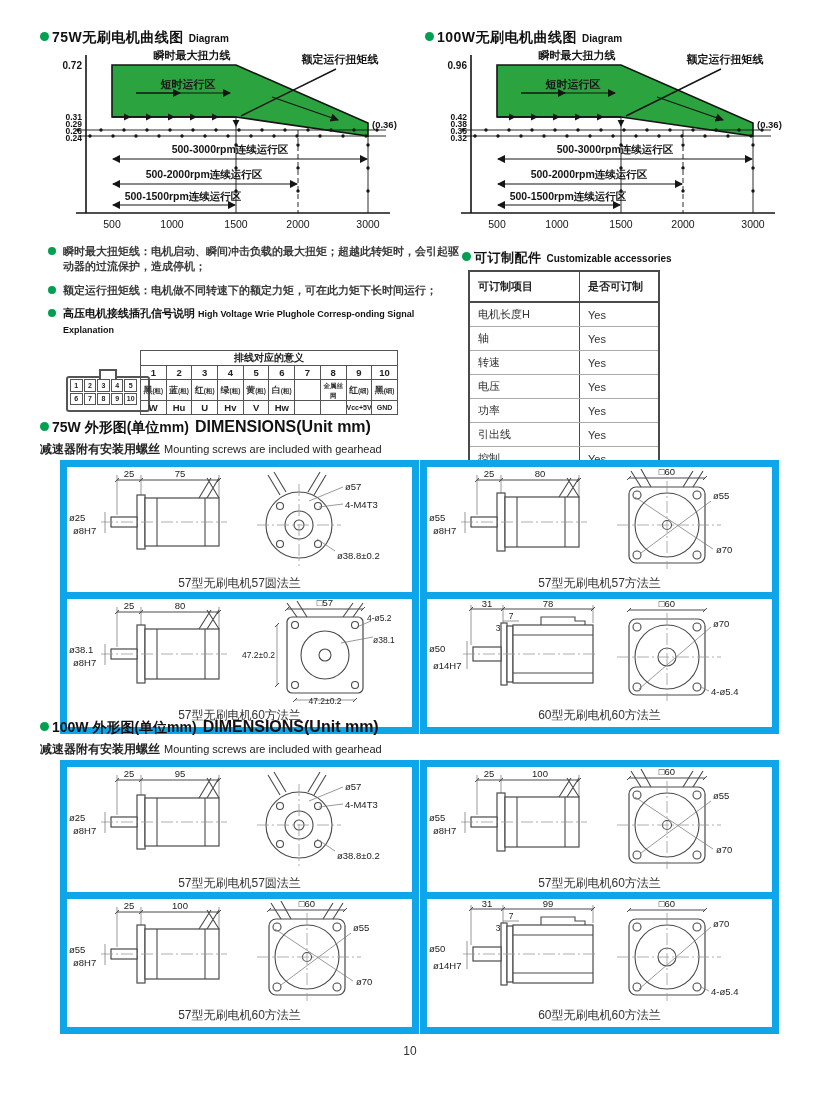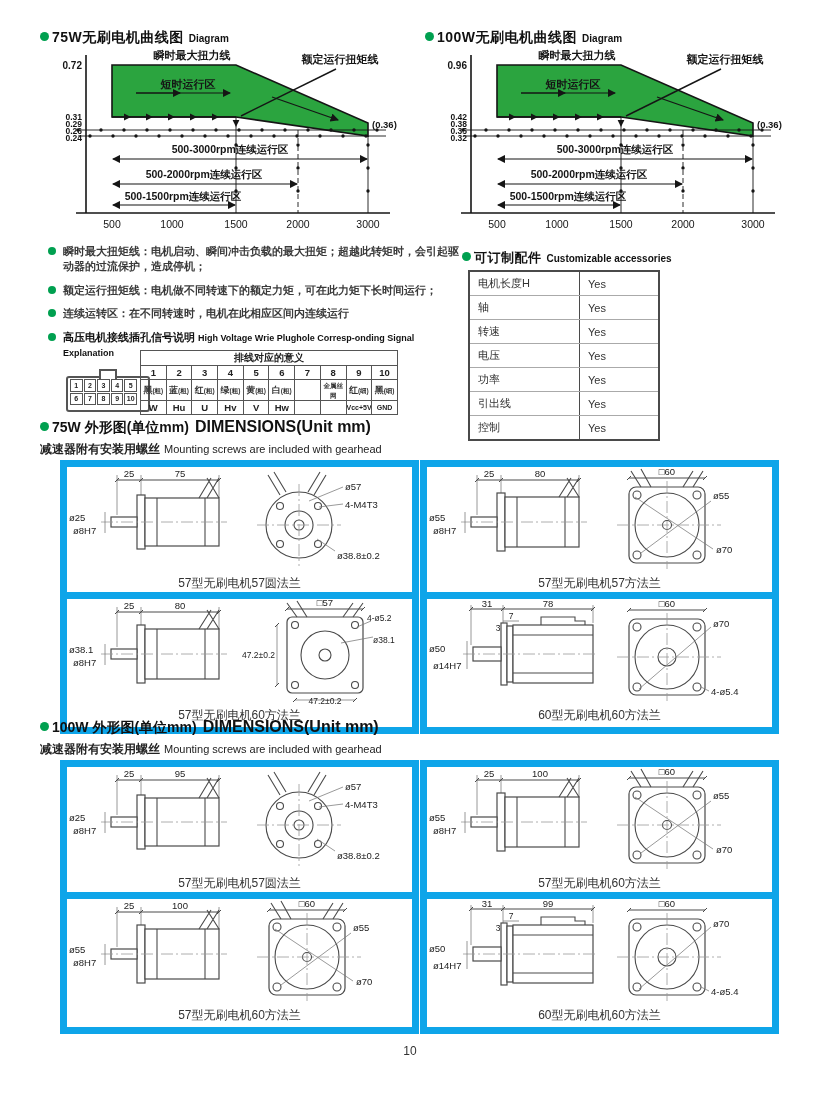--- a/index.html
+++ b/index.html
@@ -190,24 +190,20 @@
 
   <div class="abs notes" style="left:48px;top:244px;">
     <div class="note">
         <span class="nd"></span>
         <span>瞬时最大扭矩线：电机启动、瞬间冲击负载的最大扭矩；超越此转矩时，会引起驱动器的过流保护，造成停机；</span>
       </div>
     <div class="note">
         <span class="nd"></span>
         <span>额定运行扭矩线：电机做不同转速下的额定力矩，可在此力矩下长时间运行；</span>
       </div>
-    <div class="note">
-        <span class="nd"></span>
-        <span>连续运转区：在不同转速时，电机在此相应区间内连续运行</span>
-      </div>
     <div class="note hd">
         <span class="nd"></span>
         <span><span class="cn">高压电机接线插孔信号说明</span><span class="en">High Voltage Wrie Plughole Corresp-onding Signal Explanation</span></span>
       </div>
   </div>
 
   <div class="abs conn" style="left:66px;top:376px;">
     <div class="tab"></div>
     <div class="cells">
       <div class="c">1</div>
@@ -265,20 +261,24 @@
           <td class="tinyv">GND</td>
     </tr>
   </tbody>
     </table>
 
   <div class="abs" style="left:462px;top:248px;">
     <span class="sec-dot"></span><span class="ct-cn" style="font-size:13px;">可订制配件</span><span class="ct-en">Customizable accessories</span>
   </div>
   <table class="abs acc" style="left:468px;top:270px;">
     <tbody>
+        <tr class="h">
+          <td>可订制项目</td>
+          <td class="v">是否可订制</td>
+        </tr>
     <tr>
           <td>电机长度H</td>
           <td class="v">Yes</td>
         </tr>
     <tr>
           <td>轴</td>
           <td class="v">Yes</td>
         </tr>
     <tr>
           <td>转速</td>

